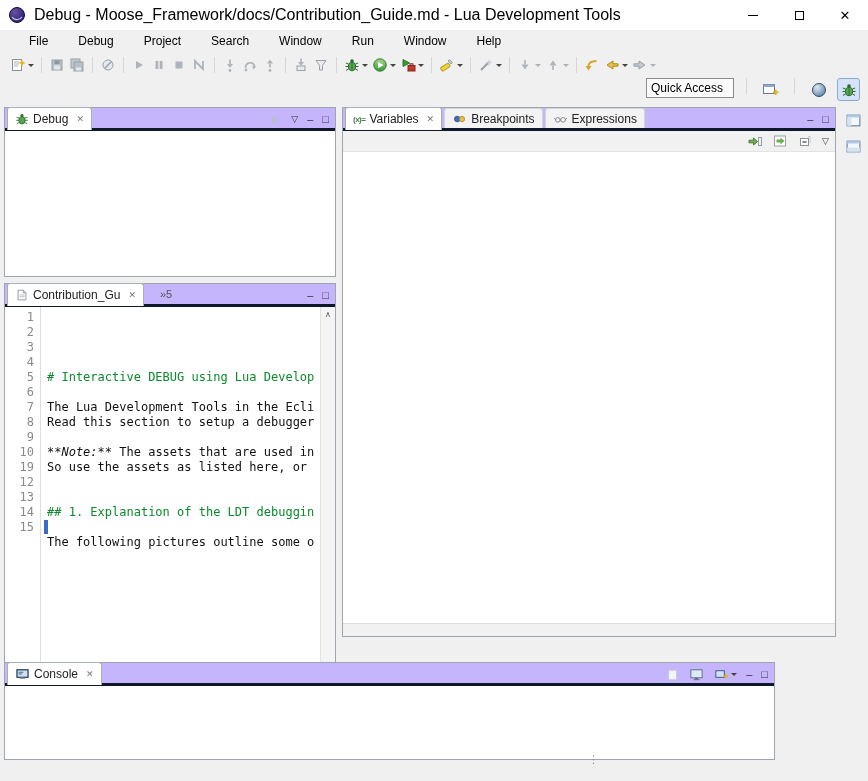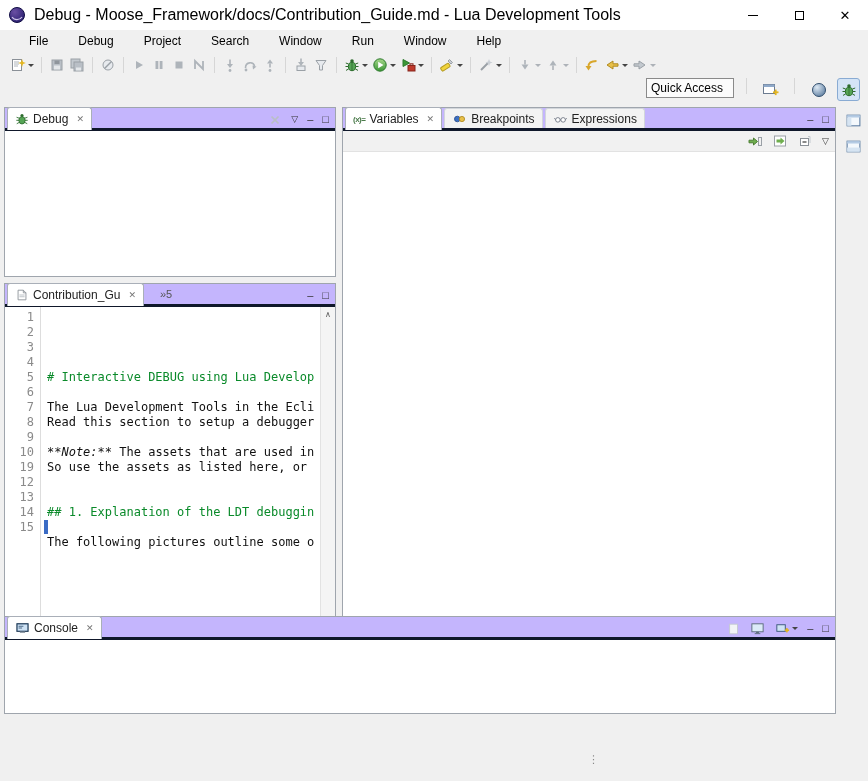--- a/index.html
+++ b/index.html
@@ -44,21 +44,21 @@
   .tclose { font-size:9px; color:#777; margin-left:4px; }
   .chev { font-size:11px; color:#555; margin-left:16px; height:23px; display:flex; align-items:center; }
   .hdr-right { position:absolute; right:6px; top:0; height:23px; display:flex; align-items:center; gap:9px; z-index:3; }
   .hicon { font-size:11px; color:#333; line-height:1; display:flex; align-items:center; }
   .hicon.vm { font-size:9px; }
   .pbody { position:absolute; left:0; right:0; top:23px; bottom:0; background:#fff; }
 
   #debug-view   { left:4px;   top:107px; width:332px; height:170px; }
   #vars-view    { left:342px; top:107px; width:494px; height:530px; }
   #editor-view  { left:4px;   top:283px; width:332px; height:406px; }
-  #console-view { left:4px;   top:616px; width:832px; height:98px; }
+  #console-view { left:4px;   top:662px; width:771px; height:98px; }
 
   
   .vtoolbar { position:absolute; left:0; right:0; top:23px; height:21px; background:#f1f1f1; border-bottom:1px solid #e2e2e2;
               display:flex; align-items:center; justify-content:flex-end; gap:9px; padding-right:6px; }
   #vars-view .pbody { top:44px; }
   .vscroll-strip { position:absolute; left:0; right:0; bottom:0; height:13px; background:#f1f1f1; border-top:1px solid #ddd; }
 
   
   .ed-body { position:absolute; left:0; right:0; top:23px; bottom:0; background:#fff; }
   .gutter { position:absolute; left:0; top:0; bottom:15px; width:36px; background:#fff; border-right:1px solid #ddd;

